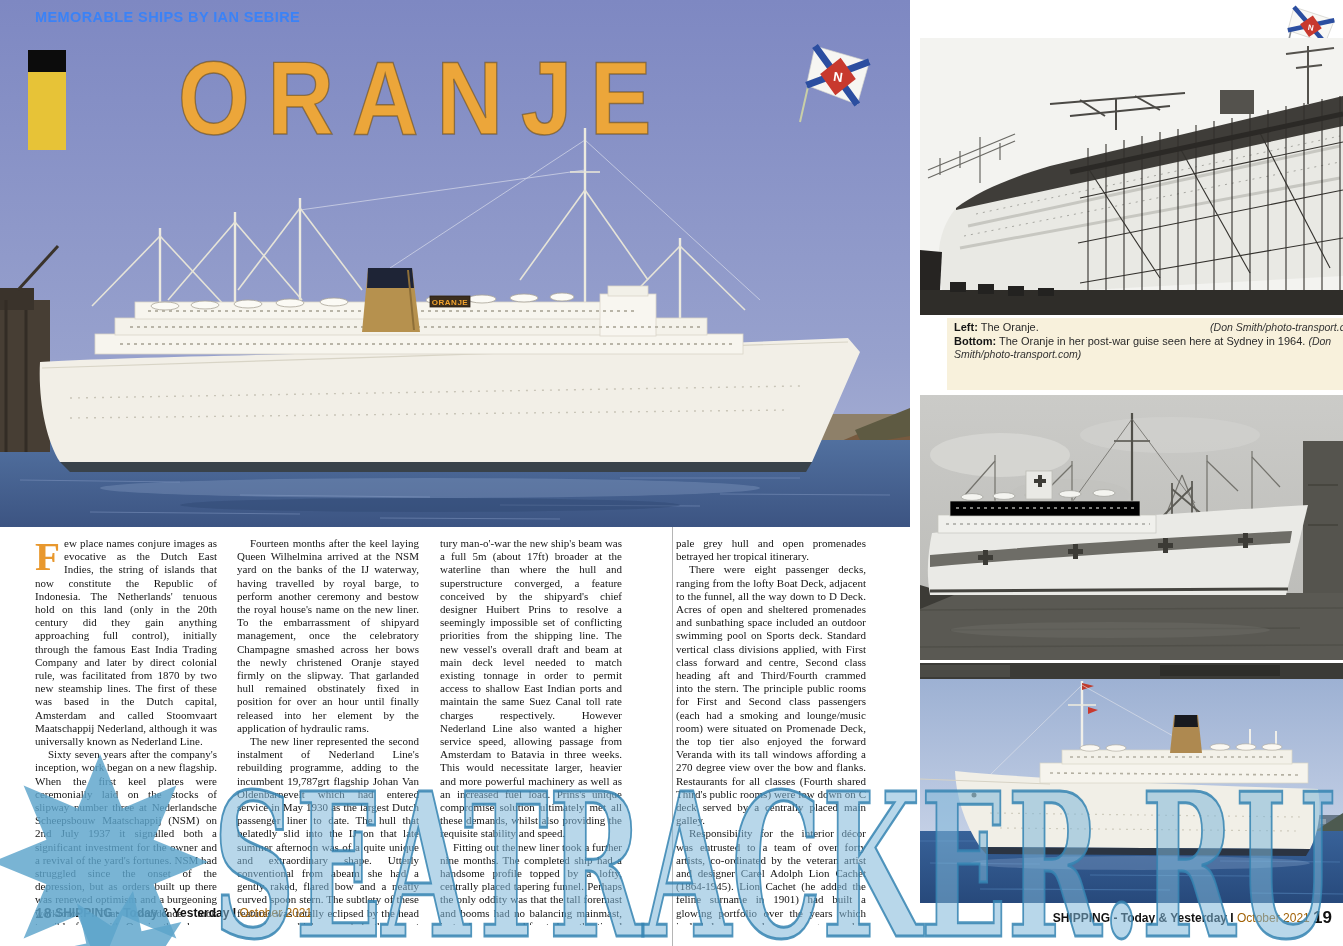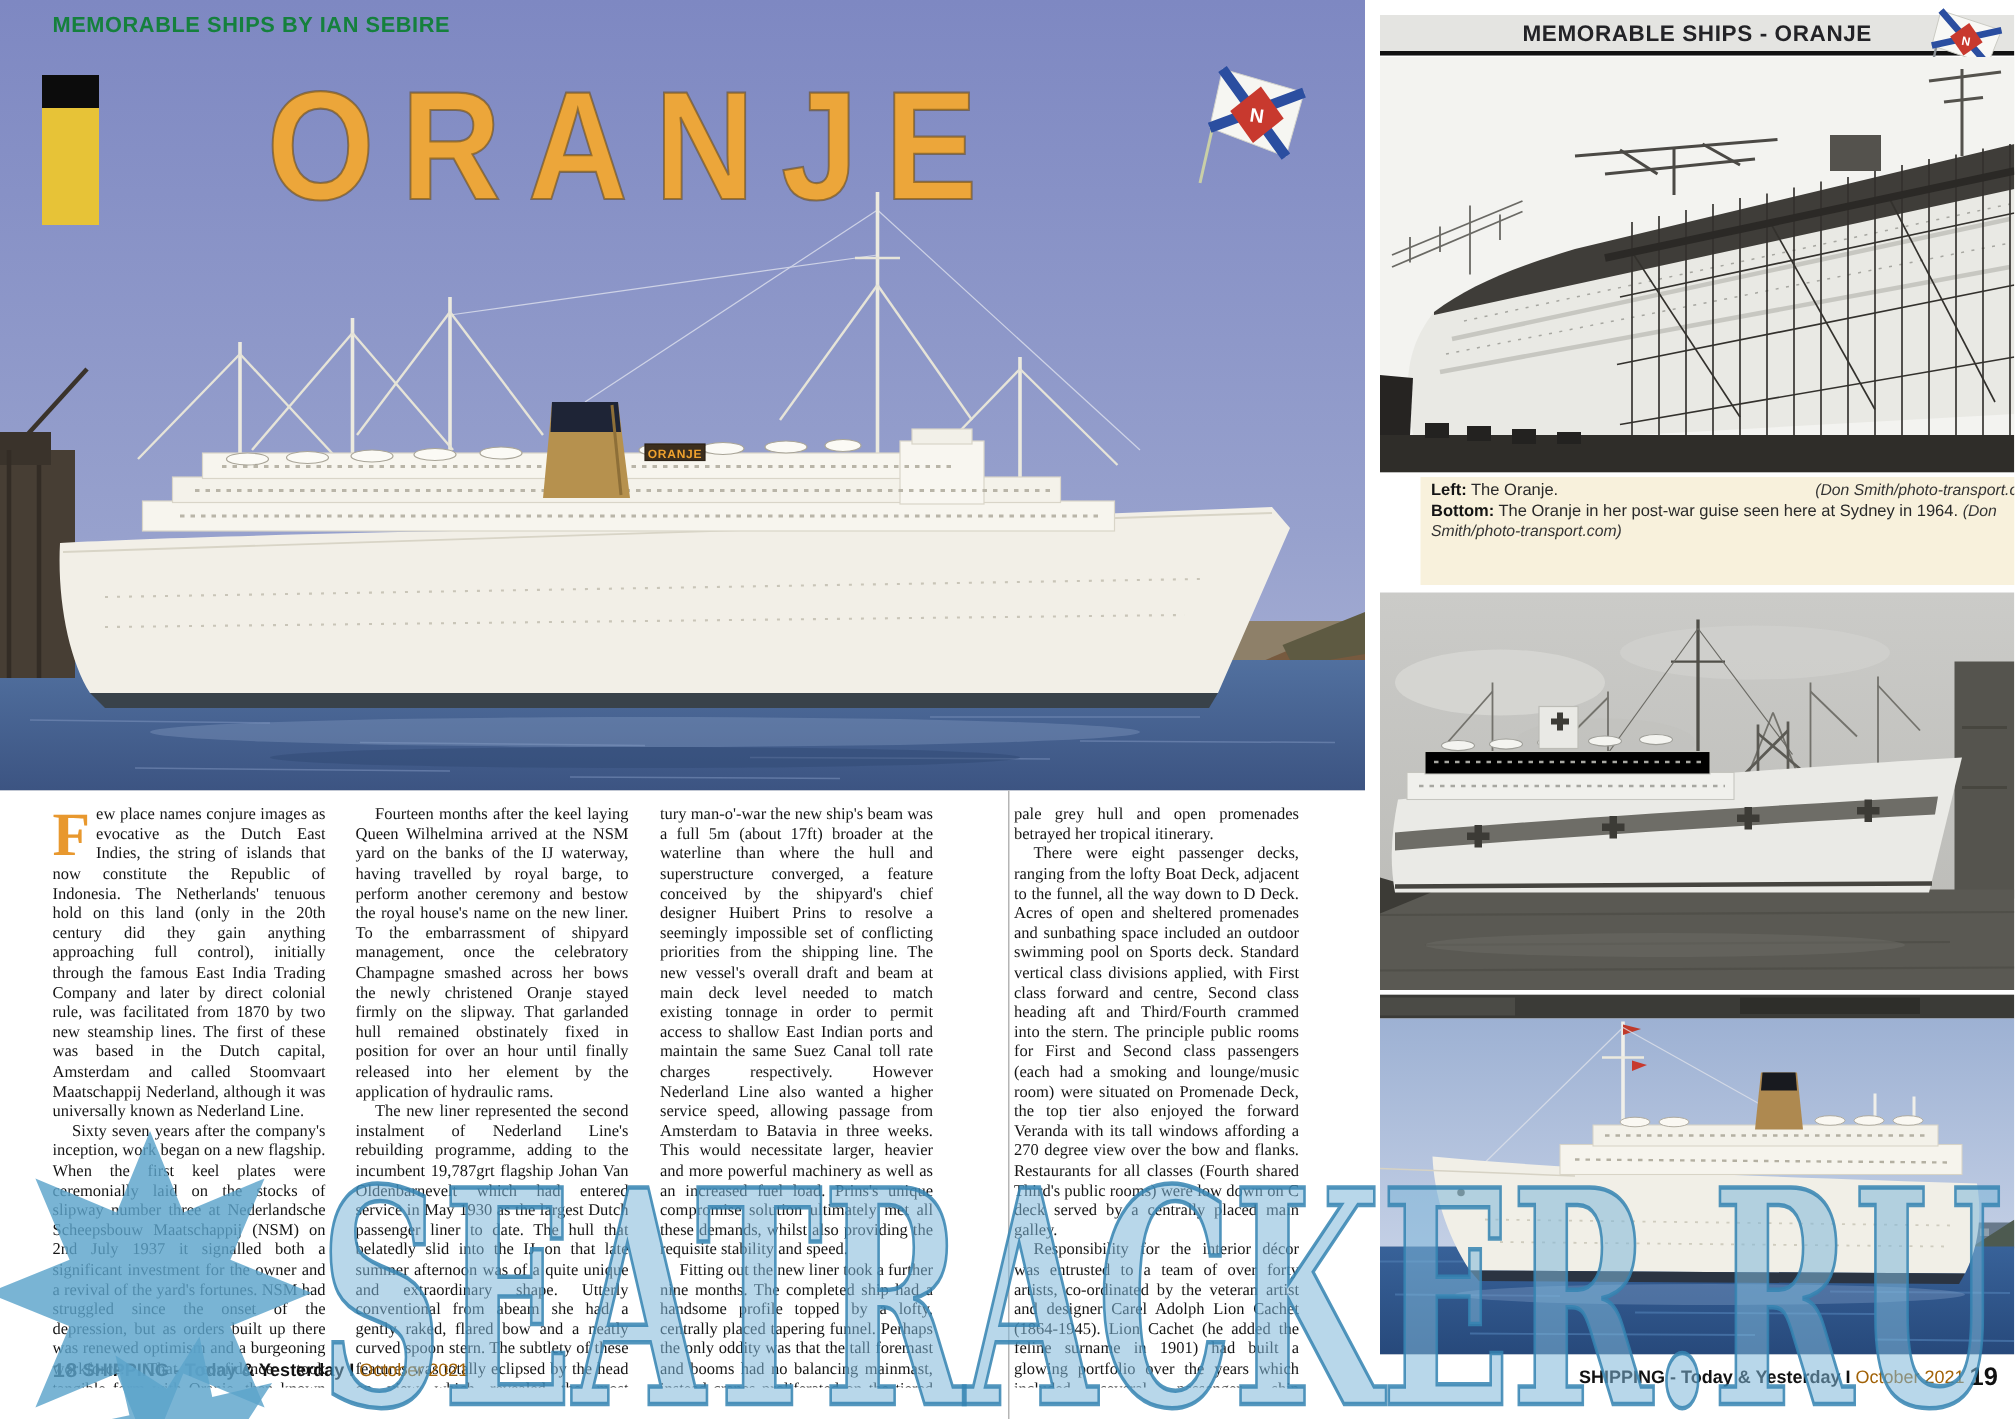--- a/index.html
+++ b/index.html
@@ -1,20 +1,20 @@
 <!DOCTYPE html>
 <html><head>
 <meta charset="utf-8">
 <style>
   html,body{margin:0;padding:0;background:#ffffff;}
   #page{position:relative;width:1343px;height:946px;background:#ffffff;overflow:hidden;
         font-family:"Liberation Sans",sans-serif;}
   .abs{position:absolute;}
   
-  #kicker{left:35px;top:9px;font-size:14.5px;font-weight:bold;color:#15803d;letter-spacing:.4px;}
+  #kicker{left:35px;top:9px;font-size:14.5px;font-weight:bold;color:#3b82f6;letter-spacing:.4px;}
   #logo{left:28px;top:50px;width:38px;height:100px;}
   #logo .logo-black{position:absolute;left:0;top:0;width:38px;height:22px;background:#0c0c0c;}
   #logo .logo-yellow{position:absolute;left:0;top:22px;width:38px;height:78px;background:#e7c337;}
   #main-title{left:178px;top:42px;font-size:92px;font-weight:bold;color:#eca63a;
       letter-spacing:18px;line-height:100px;transform:scaleY(1.12);transform-origin:top left;
       -webkit-text-stroke:1.3px rgba(96,70,20,.55);}
   .colrule{left:672px;top:527px;width:1px;height:419px;background:#b5b5b5;}
   .bodycol{top:537px;height:388px;overflow:hidden;font-family:"Liberation Serif",serif;
       font-size:11px;line-height:13.2px;color:#151515;text-align:justify;}
   .bodycol p{margin:0;}
@@ -204,23 +204,20 @@
     <p class="ind">Responsibility for the interior décor was entrusted to a team of over forty artists, co-ordinated by the veteran artist and designer Carel Adolph Lion Cachet (1864-1945). Lion Cachet (he added the feline surname in 1901) had built a glowing portfolio over the years which included several passenger ship commissions, notably every Nederland Line ves-</p>
   </div>
 
   <div class="abs footer-left">
     <span class="pgnum">18</span>
     <span>SHIPPING - Today &amp; Yesterday</span>
     <span>I</span>
     <span class="footer-light">October 2021</span>
   </div>
 
-  <div class="abs" id="rp-headerbar">
-    <span id="rp-header">MEMORABLE SHIPS - ORANJE</span>
-  </div>
 
   <svg class="abs" style="left:1280px;top:2px" width="60" height="44" viewBox="0 0 60 44">
     <line x1="8" y1="42" x2="16" y2="6" stroke="#8a8f94" stroke-width="1.6"></line>
     <g transform="translate(14,5) rotate(10)">
       <polygon points="0,0 42,6 37,30 -2,24" fill="#f8f8f5" stroke="#c9c9c2" stroke-width="0.6"></polygon>
       <path d="M0,0 L37,30 M42,6 L-2,24" stroke="#2b4ea0" stroke-width="4.5" fill="none"></path>
       <polygon points="20,5 31,16 20,27 9,16" fill="#c8392e"></polygon>
       <text x="20" y="20" text-anchor="middle" font-size="8" font-weight="bold" fill="#fff" font-family="Liberation Sans,sans-serif">N</text>
     </g>
   </svg>

